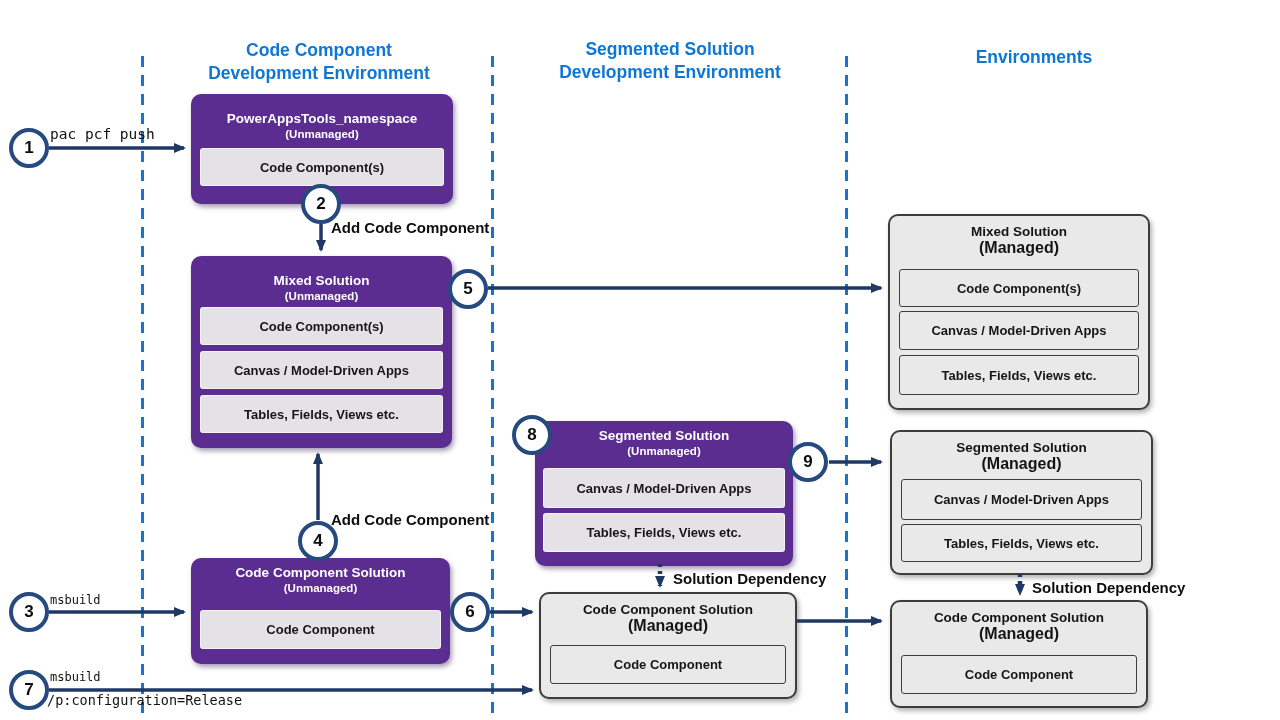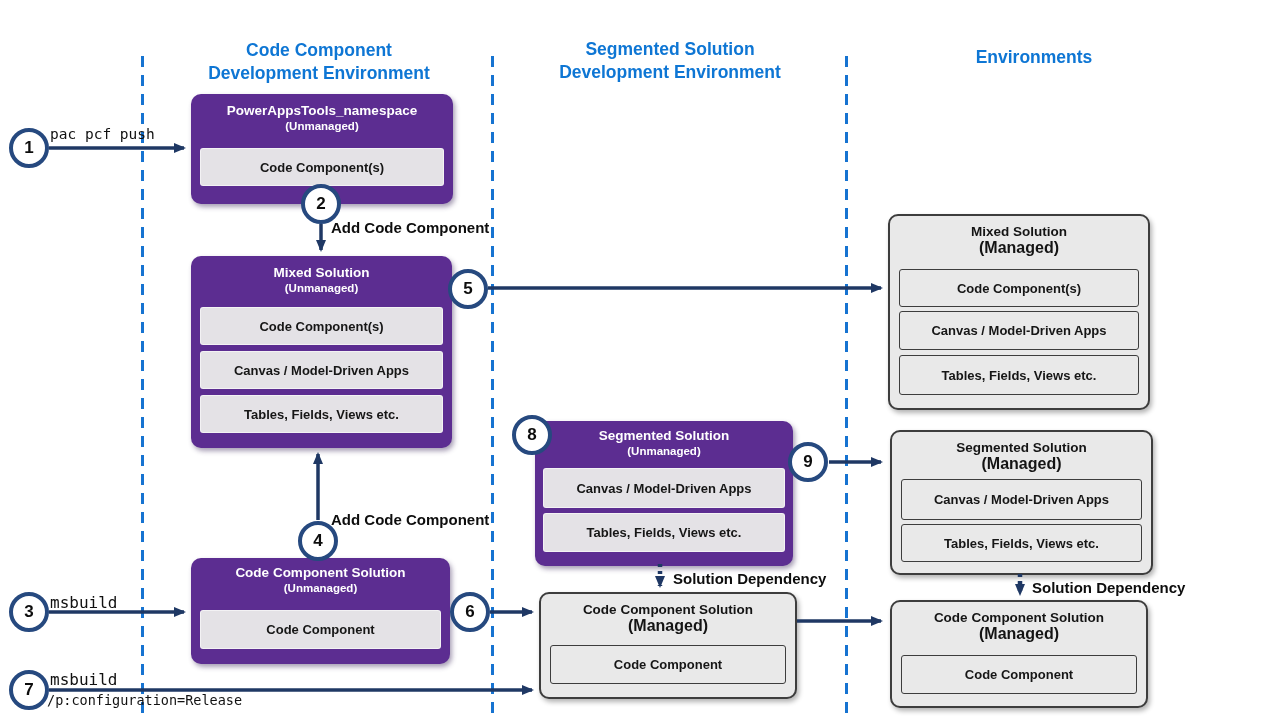--- a/index.html
+++ b/index.html
@@ -15,21 +15,21 @@
   
   .col-header{
     position:absolute;z-index:6;text-align:center;color:#0E76D4;
     font-size:17.5px;font-weight:700;line-height:23px;letter-spacing:0;
   }
   
   .pbox{
     position:absolute;z-index:2;background:#5C2D91;border-radius:10px;
     box-shadow:2px 3px 5px rgba(60,40,90,.45);color:#fff;text-align:center;
   }
-  .pbox .btitle{font-size:13.5px;font-weight:700;line-height:16px;padding-top:9px;}
+  .pbox .btitle{font-size:13.5px;font-weight:700;line-height:16px;padding-top:17px;}
   .pbox .bsub{font-size:11.5px;font-weight:700;line-height:14px;}
   
   .gbox{
     position:absolute;z-index:2;background:#E9E9E9;border:2px solid #3D3D3D;border-radius:10px;
     box-shadow:2px 3px 5px rgba(0,0,0,.3);color:#141414;text-align:center;box-sizing:border-box;
   }
   .gbox .btitle{font-size:13.5px;font-weight:700;line-height:16px;padding-top:8px;}
   .gbox .bsub{font-size:16px;font-weight:700;line-height:15px;}
   
   .item{
@@ -40,21 +40,21 @@
   .item.bordered{background:#E9E9E9;border:1.5px solid #3D3D3D;}
   
   .circle{
     position:absolute;z-index:5;width:32px;height:32px;border:4px solid #26497F;border-radius:50%;
     background:#fff;display:flex;align-items:center;justify-content:center;
     font-size:17px;font-weight:700;color:#0d0d0d;
   }
   
   .cmd{
     position:absolute;z-index:6;font-family:"DejaVu Sans Mono","Liberation Mono",monospace;
-    font-size:16px;color:#111;white-space:pre;
+    font-size:12px;color:#111;white-space:pre;
   }
   .note{
     position:absolute;z-index:6;font-size:15px;font-weight:700;color:#0d0d0d;white-space:nowrap;
   }
   svg.arrows{position:absolute;left:0;top:0;z-index:4;}
 </style>
 </head>
 <body>
 
 <div class="canvas">

